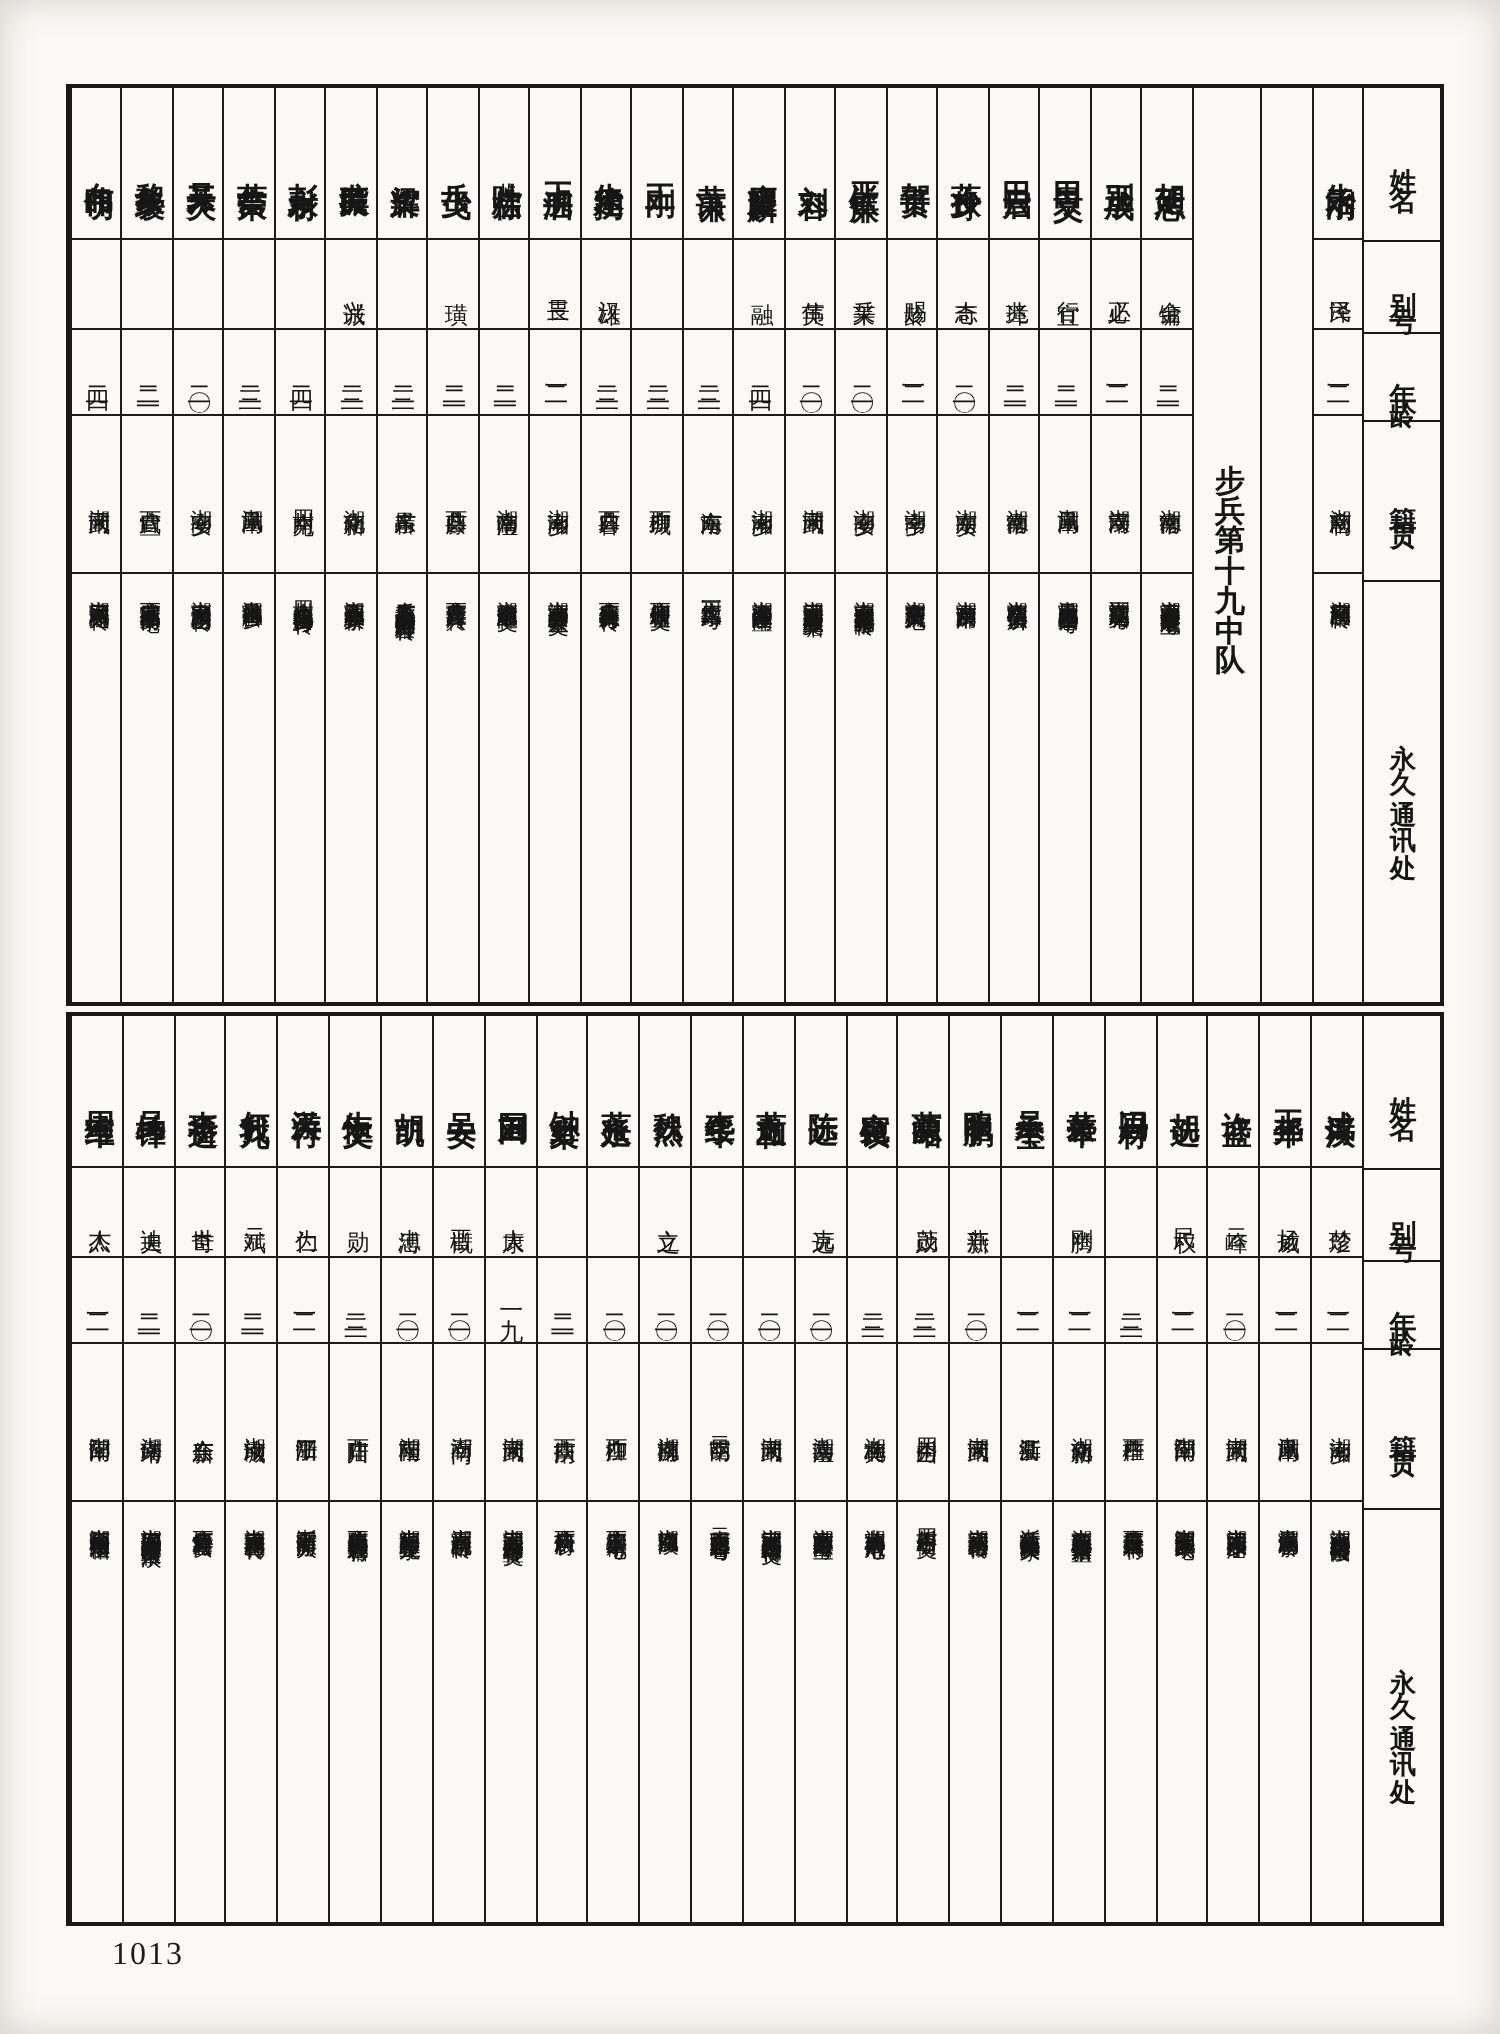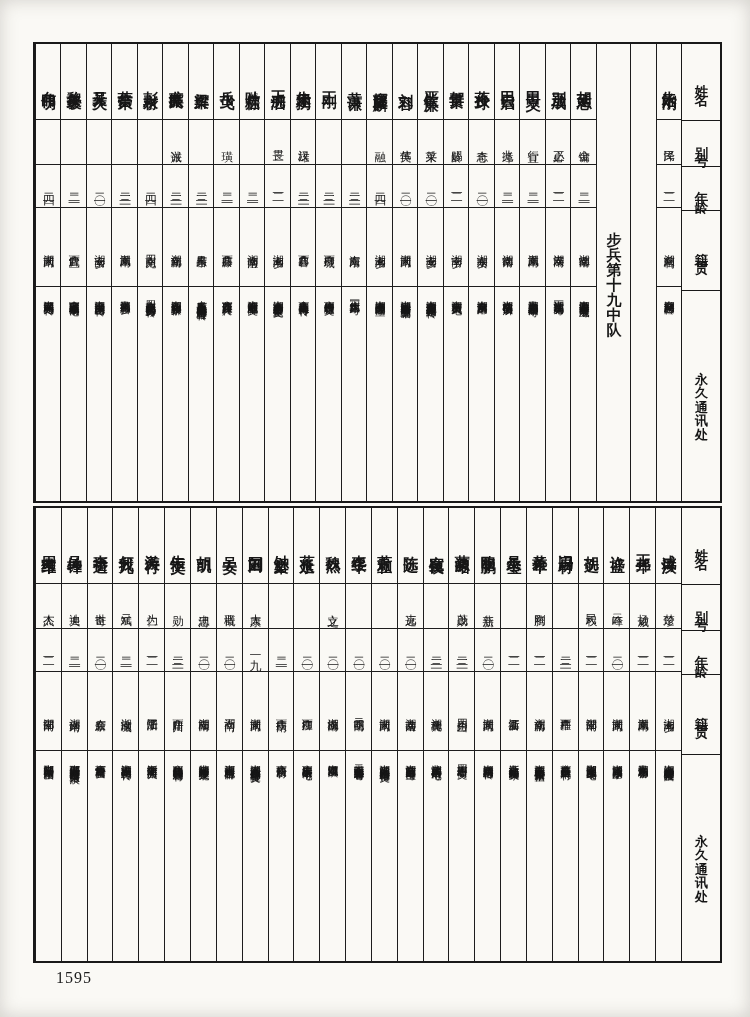--- a/index.html
+++ b/index.html
@@ -917,14 +917,14 @@
           <div class="cell r-origin">
             <span class="v origin-text">湖南邵阳</span>
           </div>
           <div class="cell r-addr">
             <span class="v addr-text">湖南邵阳杨家滩马溪信箱</span>
           </div>
         </div>
       </div>
 
   </div>
-  <div class="page-number">1595</div>
+  <div class="page-number">1013</div>
 </div>
 
 </body></html>

